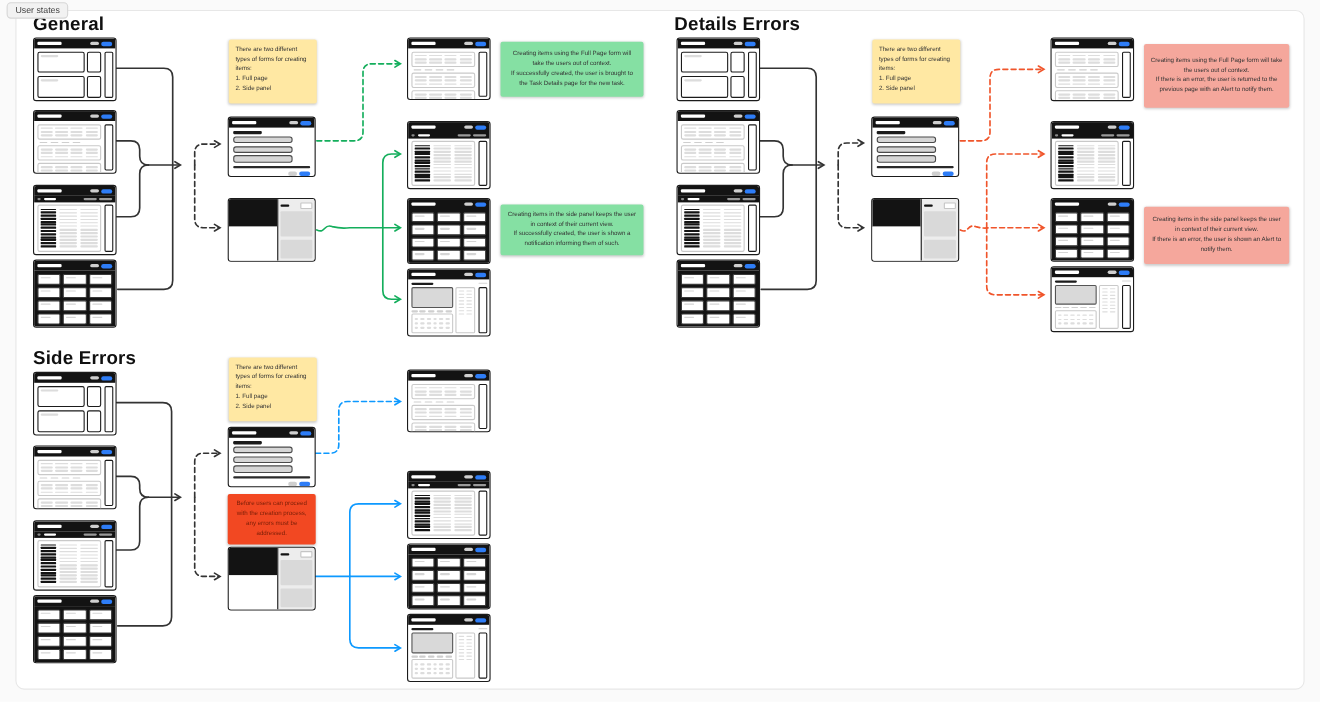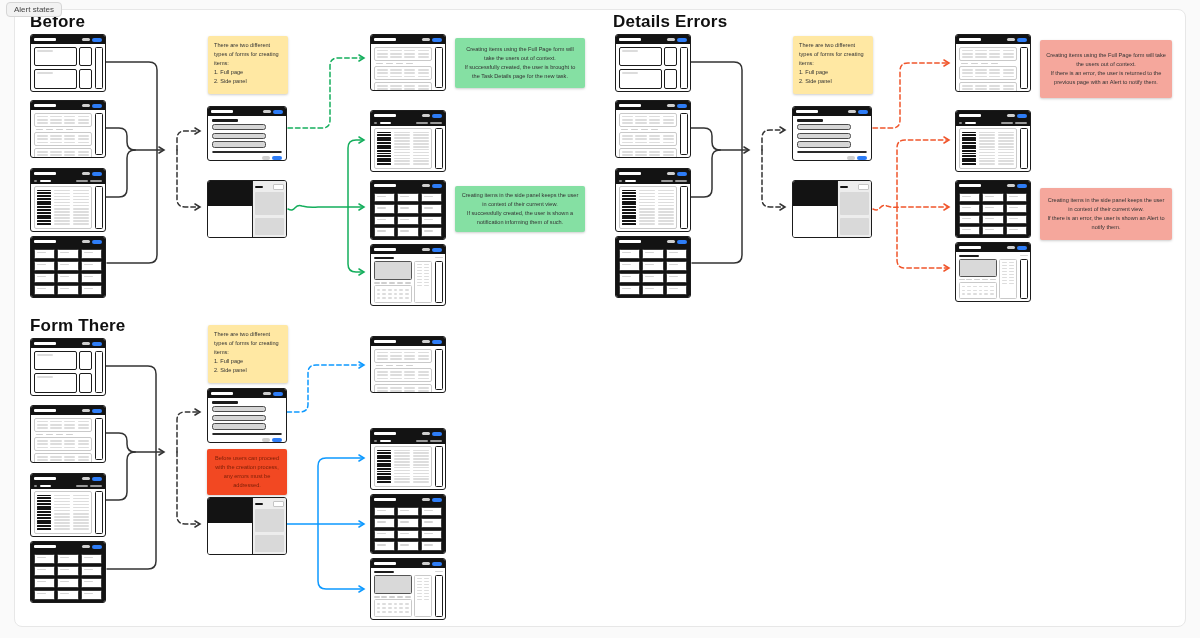--- a/index.html
+++ b/index.html
@@ -42,25 +42,25 @@
   }
   .note.yellow{background:#ffe8a3;align-items:flex-start;justify-content:flex-start;text-align:left;}
   .note.green{background:#85e0a3;}
   .note.salmon{background:#f5a79c;}
   .note.alert{background:#f24822;color:#7e2008;}
 </style>
 </head>
 <body>
 
 <div id="canvas-bg"></div>
-<div id="chip">Alert states</div>
+<div id="chip">User states</div>
 
-<div class="heading" style="left:30px;top:12px">Before</div>
+<div class="heading" style="left:30px;top:12px">General</div>
 <div class="heading" style="left:613px;top:12px">Details Errors</div>
-<div class="heading" style="left:30px;top:316px">Form There</div>
+<div class="heading" style="left:30px;top:316px">Side Errors</div>
 
 <svg id="wires" width="1200" height="638">
     <defs>
       <marker id="arrow-black" markerWidth="9" markerHeight="9" refX="5.5" refY="4.5" orient="auto" markerUnits="userSpaceOnUse">
         <path d="M1.5,1.5 L6.5,4.5 L1.5,7.5" fill="none" stroke="#333333" stroke-width="1.5" stroke-linecap="round"></path>
       </marker>
       <marker id="arrow-green" markerWidth="9" markerHeight="9" refX="5.5" refY="4.5" orient="auto" markerUnits="userSpaceOnUse">
         <path d="M1.5,1.5 L6.5,4.5 L1.5,7.5" fill="none" stroke="#14ae5c" stroke-width="1.5" stroke-linecap="round"></path>
       </marker>
       <marker id="arrow-orange" markerWidth="9" markerHeight="9" refX="5.5" refY="4.5" orient="auto" markerUnits="userSpaceOnUse">

